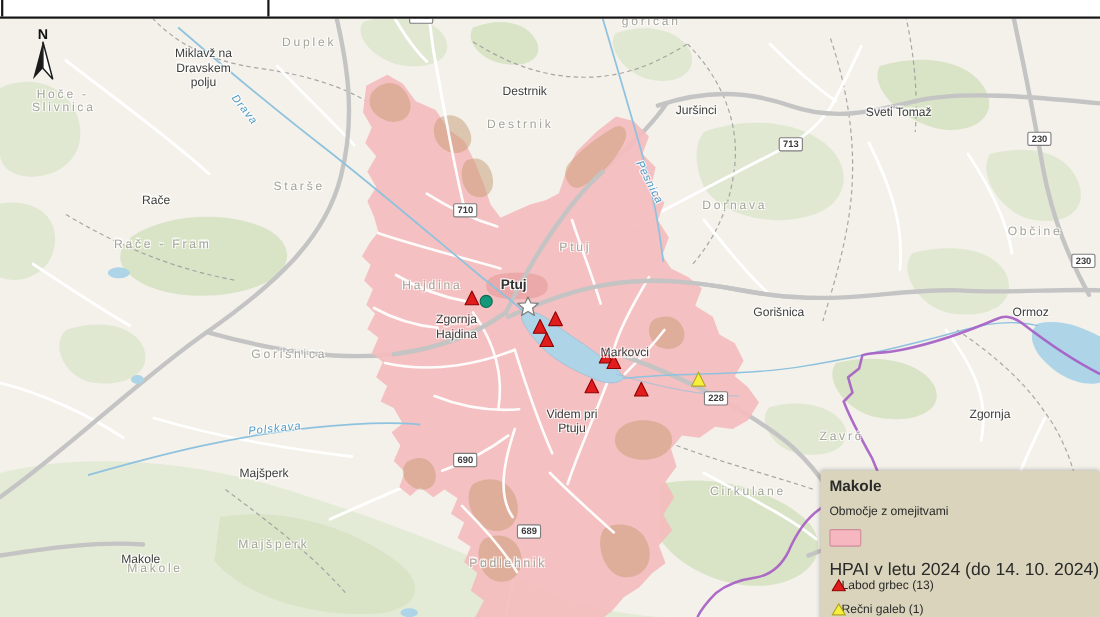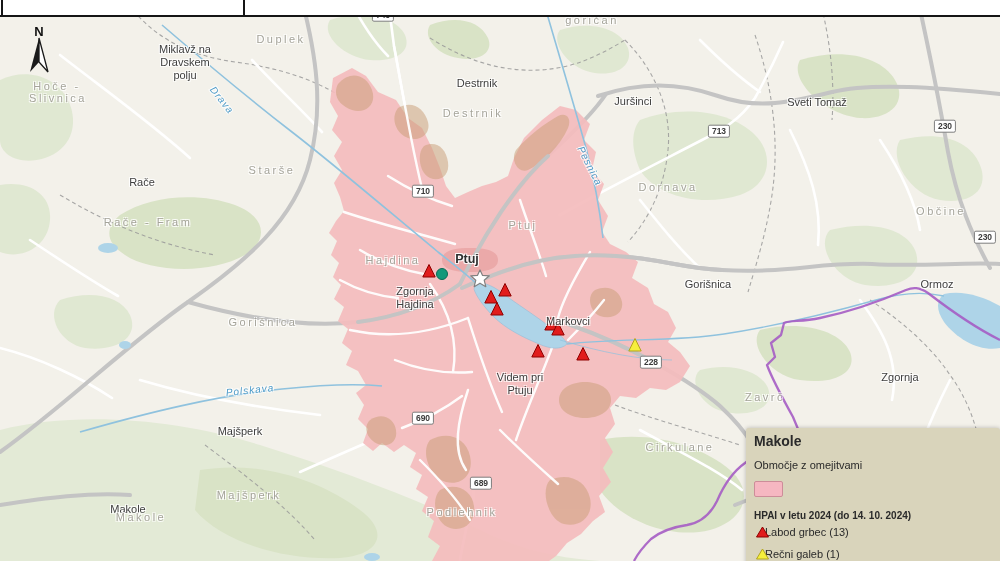--- a/index.html
+++ b/index.html
@@ -24,21 +24,21 @@
   .north-n{position:absolute;transform:translate(-50%,-50%);color:#111;font-size:13px;font-weight:700;z-index:14;}
   
   .legend{position:absolute;left:746px;top:428px;width:254px;height:140px;background:#d9d4bb;
           border-radius:3px;box-shadow:0 0 4px rgba(0,0,0,.25);z-index:20;color:#2a2a2a;}
   .legend .title{position:absolute;left:8px;top:5px;font-size:14px;font-weight:700;}
   .legend .sec{position:absolute;left:8px;top:31px;font-size:11px;font-weight:500;}
   .legend .swatch{position:absolute;left:8px;top:53px;width:27px;height:14px;background:#f6b7c1;
                   border:1px solid #cd8d99;border-radius:2px;}
   .legend .zonelbl{position:absolute;left:43px;top:49px;width:208px;font-size:10.5px;
                    font-weight:600;line-height:1.35;}
-  .legend .hpai{position:absolute;left:8px;top:82px;font-size:10px;font-weight:700;}
+  .legend .hpai{position:absolute;left:8px;top:82px;font-size:16px;font-weight:400;}
   .legend .mrow{position:absolute;left:10px;font-size:11px;font-weight:500;}
   .legend .mrow .ic{display:inline-block;vertical-align:-1px;margin-right:9px;}
 </style>
 </head>
 <body>
 
 <div class="stage">
 
   <svg width="1000" height="561" viewBox="0 0 1000 561">
 

